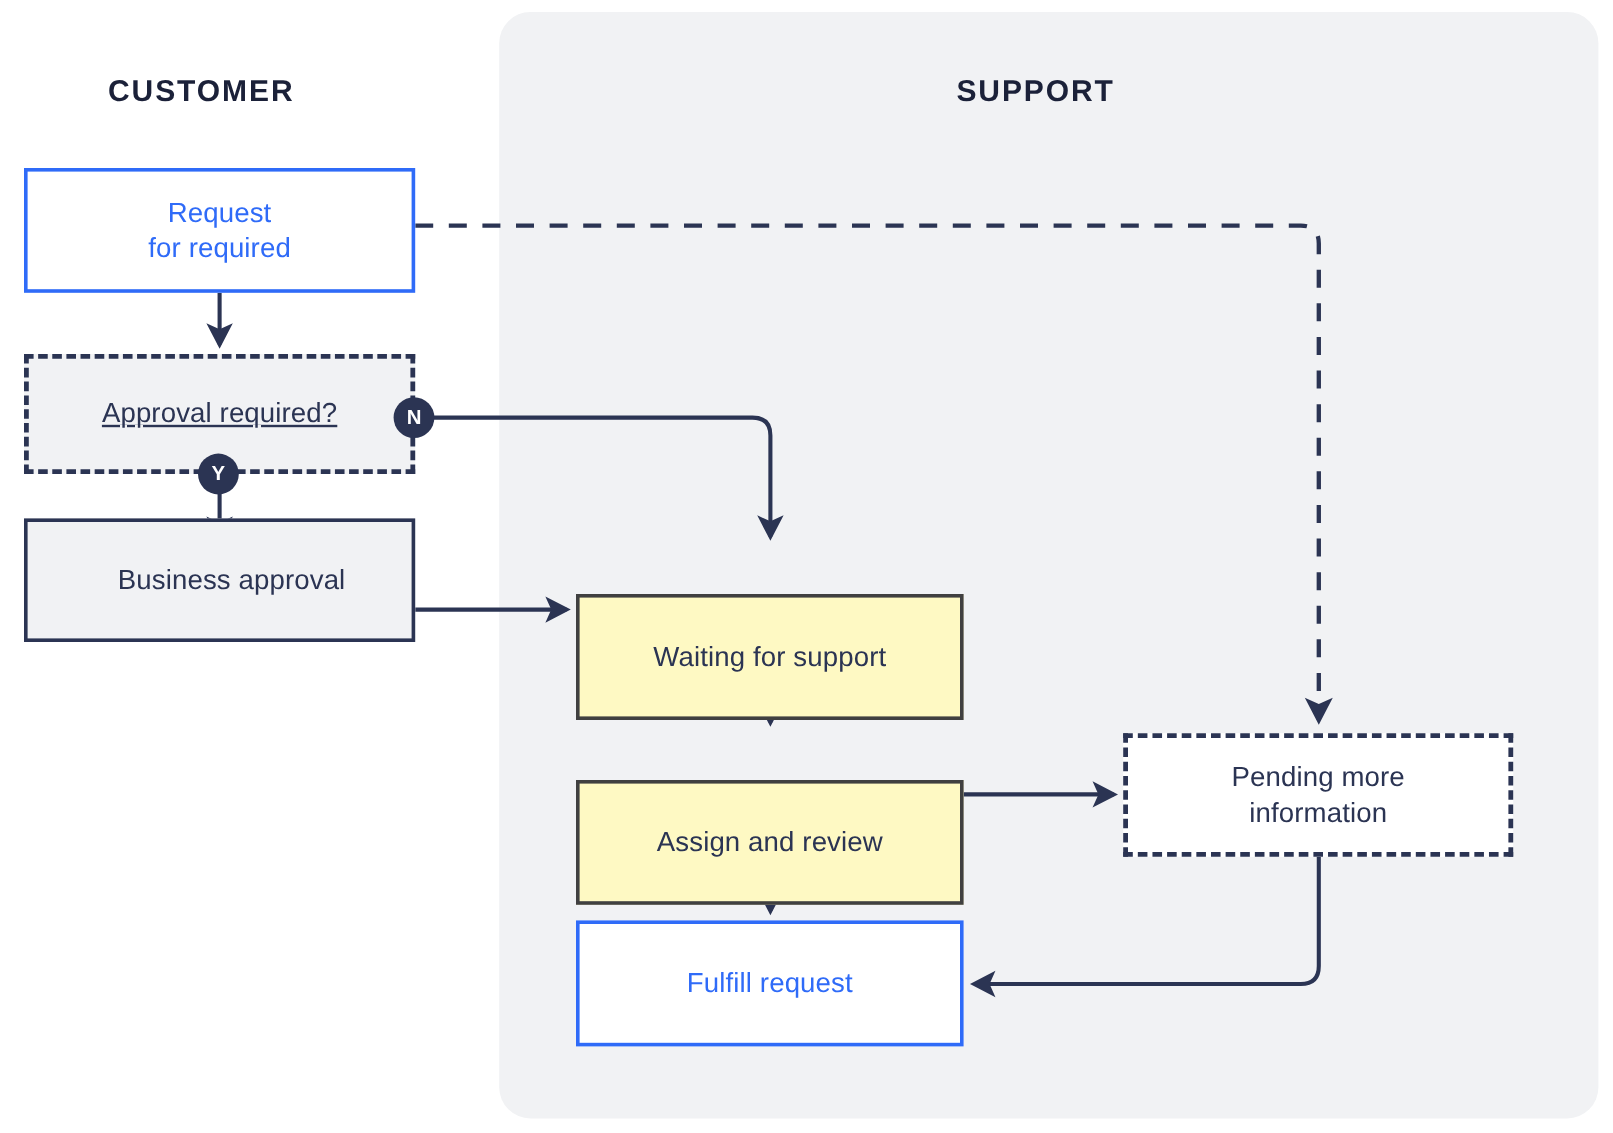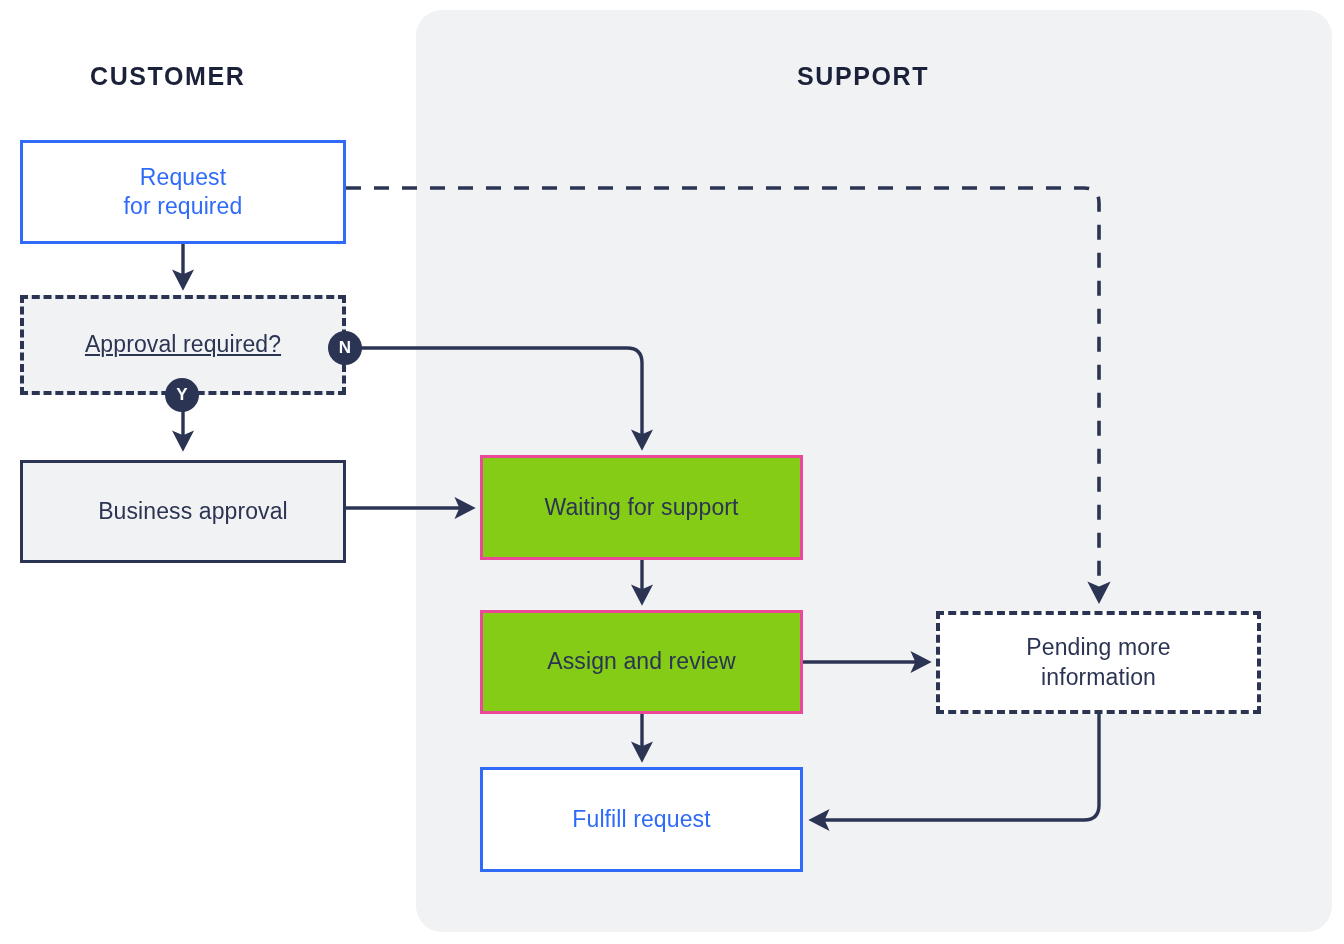--- a/index.html
+++ b/index.html
@@ -50,44 +50,45 @@
     letter-spacing: 0.1px;
     z-index: 4;
   }
   .node-blue {
     border: 3px solid #2f6bf8;
     background: #ffffff;
     color: #2f6bf8;
     font-weight: normal;
   }
   .node-solid {
-    border: 3px solid #ec4899;
-    background: #84cc16;
+    border: 3px solid #404040;
+    background: #fef9c3;
     color: #2b3453;
+    margin-top: 40px;
   }
   .node-solid-fill {
     border: 3px solid #2b3453;
     background: #f1f2f4;
     color: #2b3453;
   }
   .node-dashed-fill {
     border: 4px dashed #2b3453;
     background: #f1f2f4;
     color: #2b3453;
     text-decoration: underline;
   }
   .node-dashed-white {
     border: 4px dashed #2b3453;
     background: #ffffff;
     color: #2b3453;
   }
 
   #node-request   { left: 20px;  top: 140px; width: 326px; height: 104px; }
   #node-approval  { left: 20px;  top: 295px; width: 326px; height: 100px; }
-  #node-business  { left: 20px;  top: 460px; width: 326px; height: 103px; padding-left: 20px; }
+  #node-business  { left: 20px;  top: 432px; width: 326px; height: 103px; padding-left: 20px; }
   #node-waiting   { left: 480px; top: 455px; width: 323px; height: 105px; }
   #node-assign    { left: 480px; top: 610px; width: 323px; height: 104px; }
   #node-fulfill   { left: 480px; top: 767px; width: 323px; height: 105px; }
   #node-pending   { left: 936px; top: 611px; width: 325px; height: 103px; }
 
   #edges {
     position: absolute;
     left: 0;
     top: 0;
     width: 1344px;

